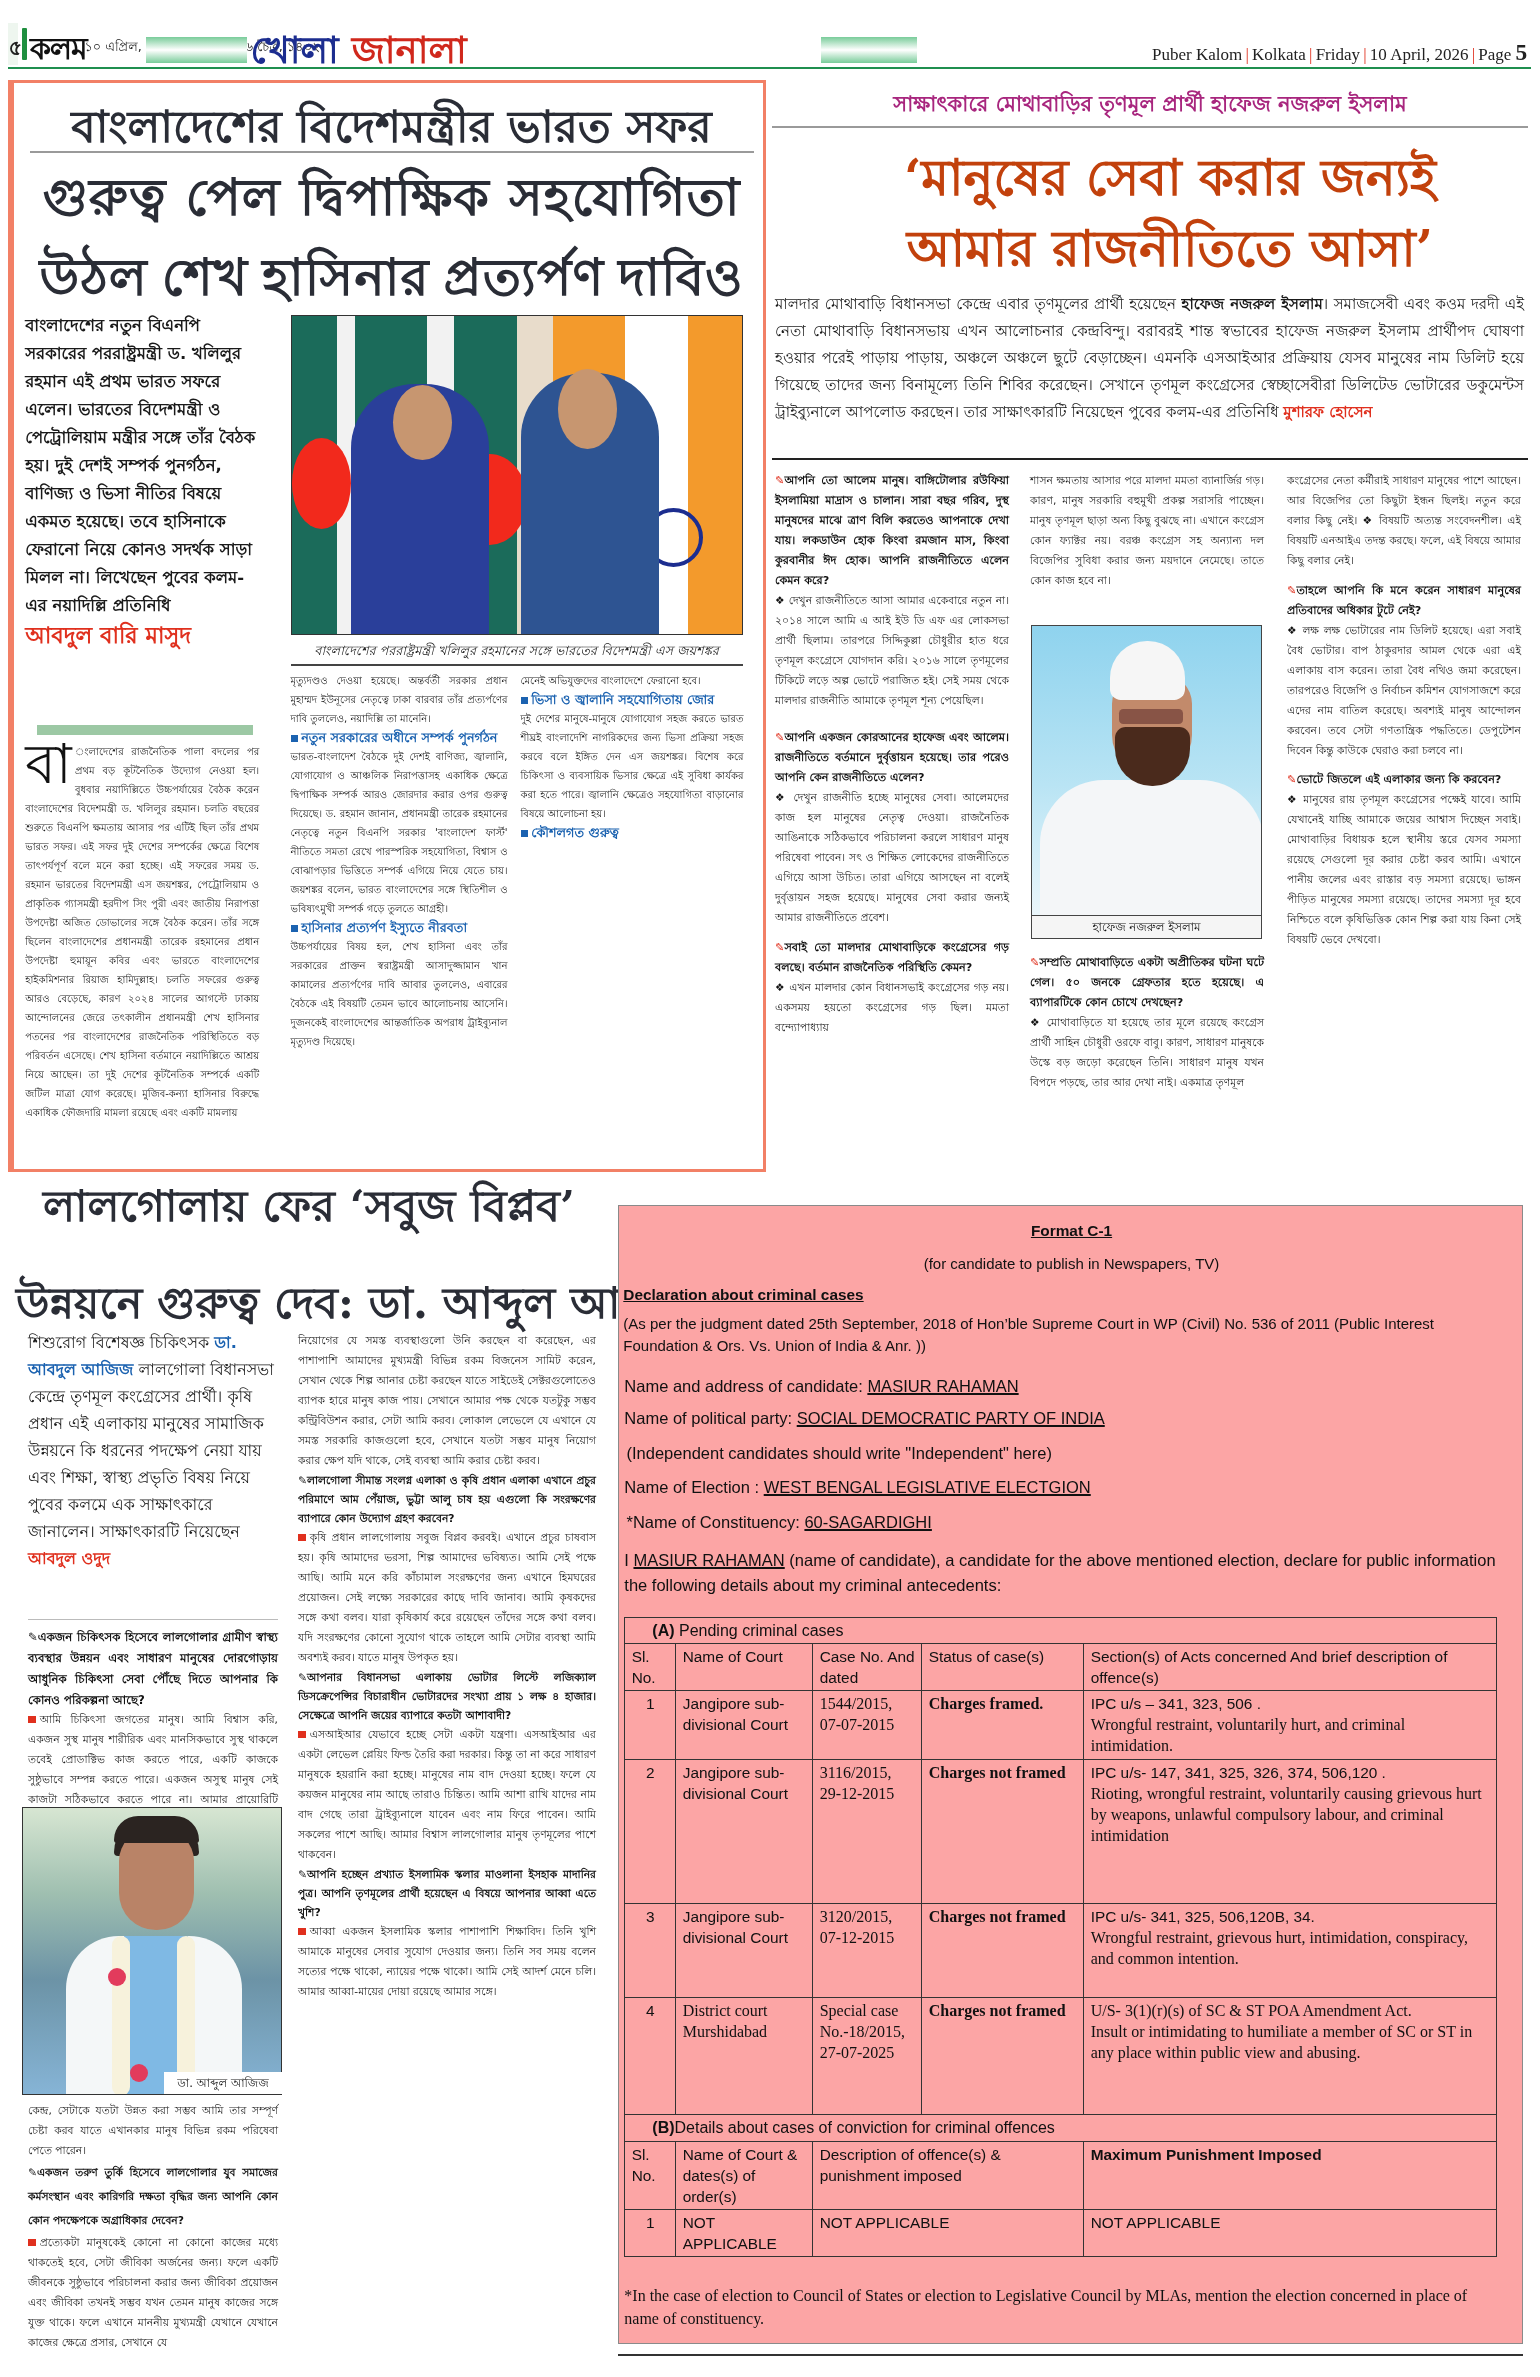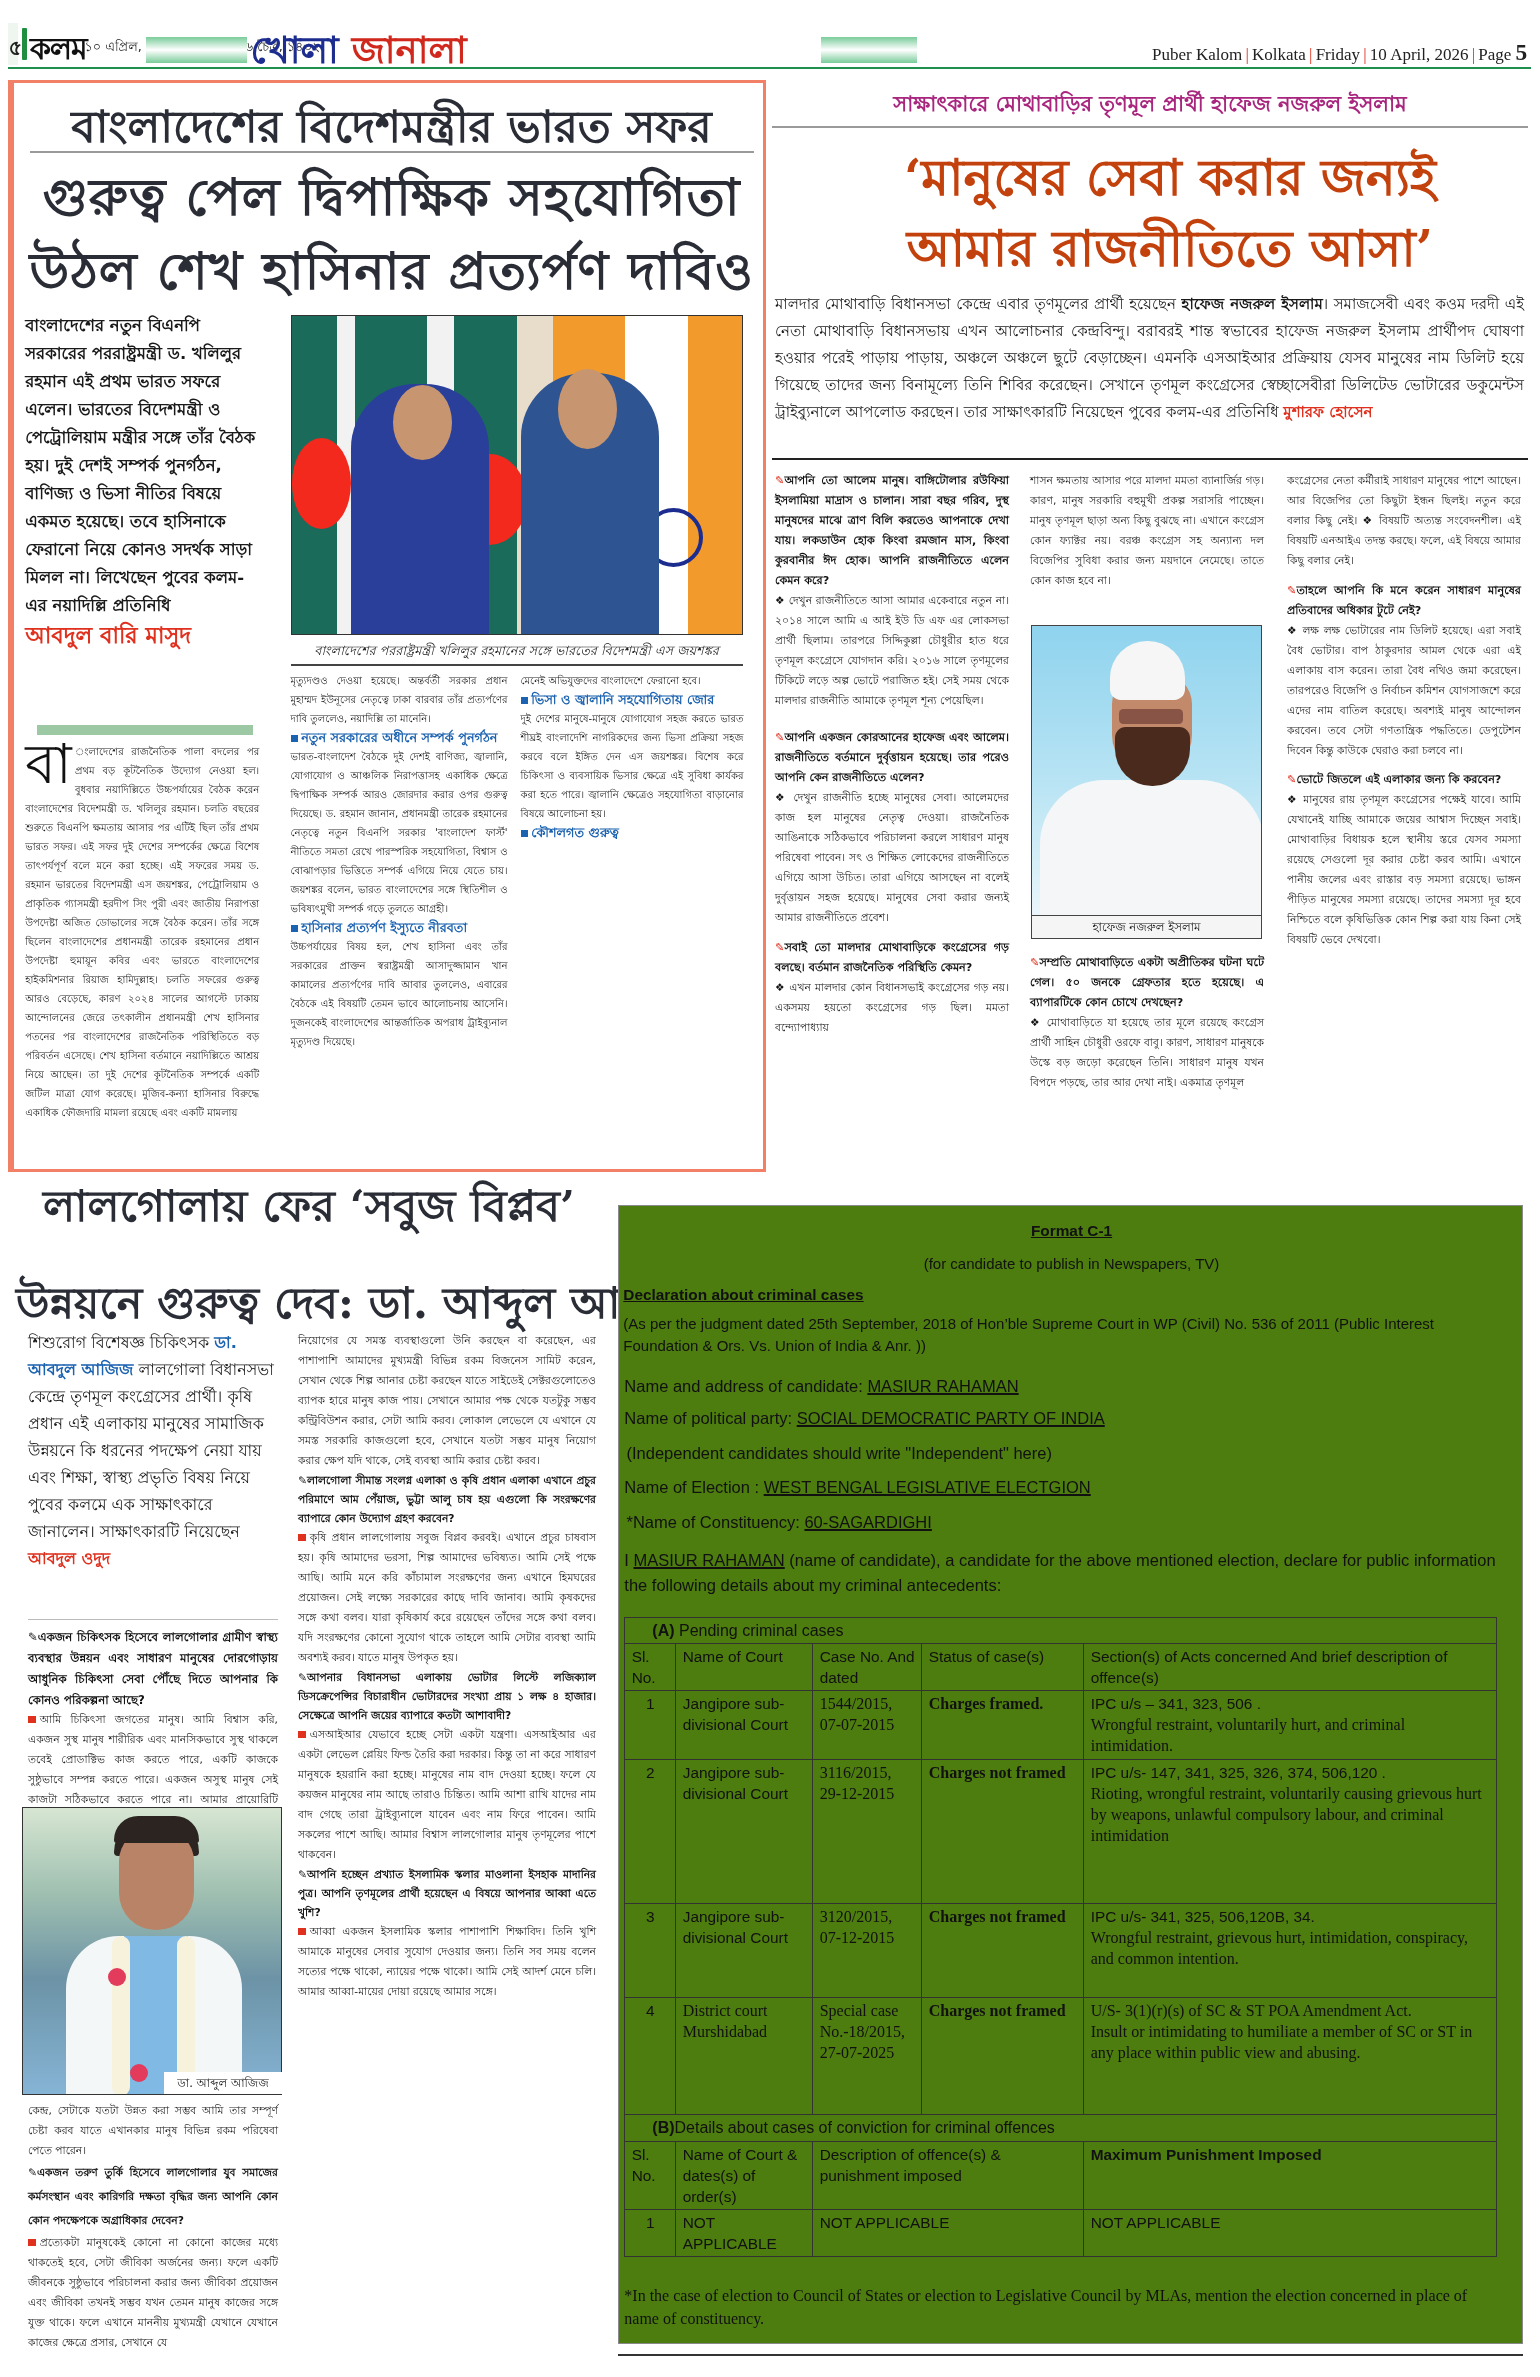--- a/index.html
+++ b/index.html
@@ -24,21 +24,21 @@
   .mh-right .sep { color: #e0301e; padding: 0 3.2px; }
   .mh-right .pg { font-size: 23.4px; font-weight: bold; }
   .mh-rule { position: absolute; left: 7.5px; top: 67px; width: 1523px; height: 2.1px; background: #1f8f4f; }
 
   
   .story1 { position: absolute; left: 7.5px; top: 80px; width: 758px; height: 1092px; border: 3.2px solid #f28066; border-left-width: 6.4px; background: #fff; }
   .s1-kicker { position: absolute; left: 16px; top: 10.7px; width: 724px; text-align: center; font-family: "DejaVu Serif", serif; font-weight: bold; font-size: 44px; color: #2a2d36; white-space: nowrap; }
   .s1-rule { position: absolute; left: 16px; top: 68px; width: 724px; height: 1.6px; background: #9a9a9a; }
   .s1-head { position: absolute; left: 10.7px; width: 735px; text-align: center; font-family: "DejaVu Serif", serif; font-weight: bold; font-size: 51px; color: #2a2d36; white-space: nowrap; letter-spacing: 1.1px; }
   .s1-head.l1 { top: 76px; }
-  .s1-head.l2 { top: 150px; }
+  .s1-head.l2 { top: 156px; font-family: Liberation Serif, serif; }
   .s1-intro { position: absolute; left: 11.7px; top: 229px; width: 234px; font-size: 16.5px; line-height: 28px; color: #1a1a1a; font-weight: bold; }
   .s1-byline { color: #e0301e; font-size: 22.4px; display: block; margin-top: 1.1px; }
   .s1-photo { position: absolute; left: 277px; top: 232px; width: 452px; height: 320px; border: 1.1px solid #333; overflow: hidden;
      background: linear-gradient(90deg, #1b6b5a 0%, #1b6b5a 10%, #f2f2f2 10%, #f2f2f2 14%, #1b6b5a 14%, #1b6b5a 30%, #f2f2f2 30%, #f2f2f2 36%, #1b6b5a 36%, #1b6b5a 50%, #e8dccb 50%, #e8dccb 58%, #f39a2c 58%, #f39a2c 74%, #ffffff 74%, #ffffff 88%, #f39a2c 88%); }
   .s1-photo .disc { position: absolute; border-radius: 50%; background: #f2291c; }
   .s1-photo .person { position: absolute; bottom: 0; border-radius: 64px 64px 0 0; background: #243f8f; }
   .s1-photo .head { position: absolute; border-radius: 50%; background: #c79670; }
   .s1-photo .chakra { position: absolute; border-radius: 50%; border: 4.3px solid #1c2d8f; }
   .s1-caption { position: absolute; left: 277px; top: 558px; width: 452px; text-align: center; font-size: 12.8px; font-style: italic; color: #222; white-space: nowrap; }
   .s1-caprule { position: absolute; left: 277px; top: 581px; width: 452px; height: 1.6px; background: #444; }
@@ -92,21 +92,21 @@
   .s3-photo .hair { position: absolute; left: 91px; top: 10.7px; width: 85px; height: 37px; border-radius: 43px 43px 5.3px 5.3px; background: #2b2421; }
   .s3-photo .body { position: absolute; left: 43px; top: 128px; width: 176px; height: 160px; border-radius: 53px 53px 0 0; background: #f4f7f8; }
   .s3-photo .scarf { position: absolute; left: 101px; top: 128px; width: 64px; height: 160px; background: #7fb9e4; }
   .s3-photo .garland { position: absolute; left: 89px; top: 128px; width: 18px; height: 160px; background: #f7f2dc; border-radius: 10.7px; }
   .s3-photo .flower { position: absolute; width: 18px; height: 18px; border-radius: 50%; background: #e23b5c; }
   .s3-photo-cap { position: absolute; left: 164px; top: 2072px; width: 118px; height: 22.4px; background: #fff; font-size: 11.7px; line-height: 22.4px; text-align: center; color: #111; }
   .s3-after { position: absolute; left: 28px; top: 2101px; width: 250px; font-size: 10.7px; line-height: 20px; color: #222; text-align: justify; }
   .s3-col2 { position: absolute; left: 298px; top: 1331px; width: 298px; font-size: 10.7px; line-height: 20px; color: #222; text-align: justify; }
 
   
-  .decl { position: absolute; left: 618px; top: 1205px; width: 905px; height: 1139px; border: 1.1px solid #8a8a8a; background: #4d7c0f; font-family: "Liberation Sans", sans-serif; color: #111; }
+  .decl { position: absolute; left: 618px; top: 1205px; width: 905px; height: 1139px; border: 1.1px solid #8a8a8a; background: #fca5a5; font-family: "Liberation Sans", sans-serif; color: #111; }
   .decl-title { position: absolute; left: 0; top: 16px; width: 905px; text-align: center; font-size: 15.4px; font-weight: bold; text-decoration: underline; }
   .decl-sub { position: absolute; left: 0; top: 49px; width: 905px; text-align: center; font-size: 15px; }
   .decl-h2 { position: absolute; left: 4.3px; top: 80px; font-size: 15.4px; font-weight: bold; text-decoration: underline; }
   .decl-note { position: absolute; left: 4.3px; top: 107px; width: 873px; font-size: 15px; line-height: 22.4px; }
   .decl-line { position: absolute; left: 5.3px; font-size: 16.5px; white-space: nowrap; }
   .decl-line u { text-decoration: underline; text-decoration-thickness: 1.6px; }
   .decl-para { position: absolute; left: 5.3px; top: 280px; width: 873px; font-size: 16.5px; line-height: 24.5px; }
   .decl-para u { text-decoration-thickness: 1.6px; }
   .decl-table { position: absolute; left: 5.3px; top: 411px; width: 873px; border-collapse: collapse; font-size: 15.4px; }
   .decl-table td { border: 1.1px solid #333; vertical-align: top; padding: 2.1px 6.4px; line-height: 21px; }

